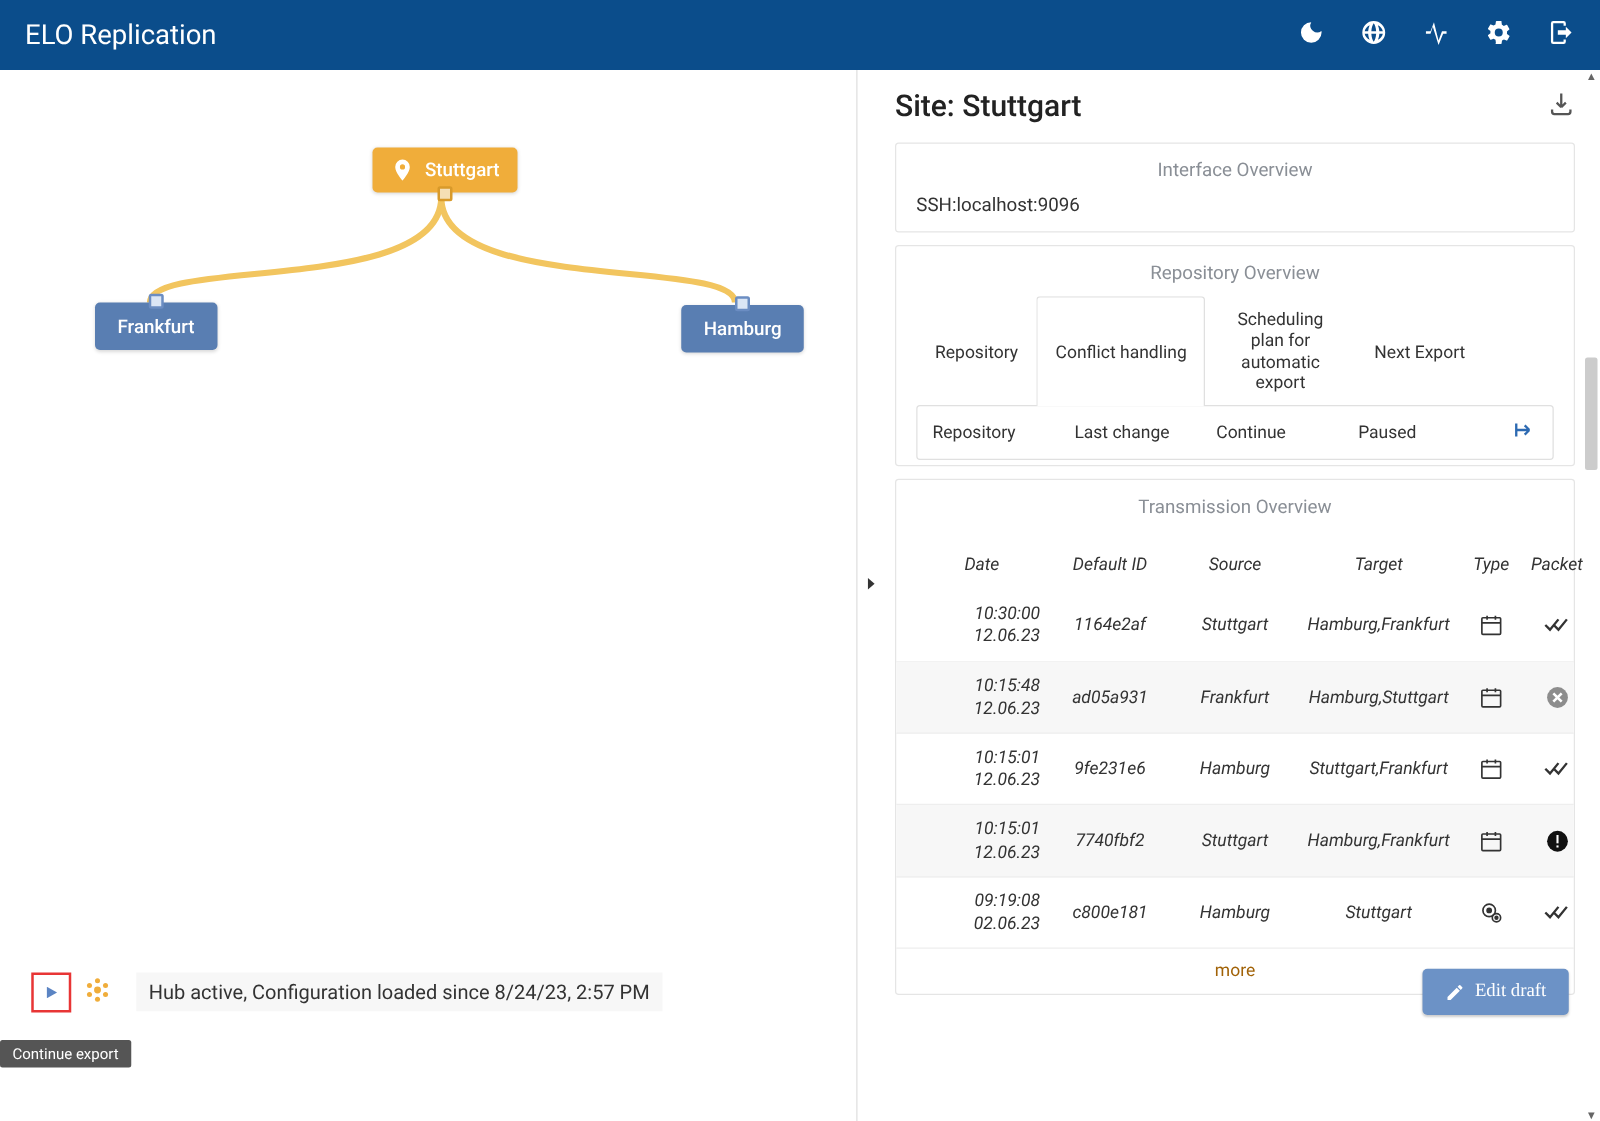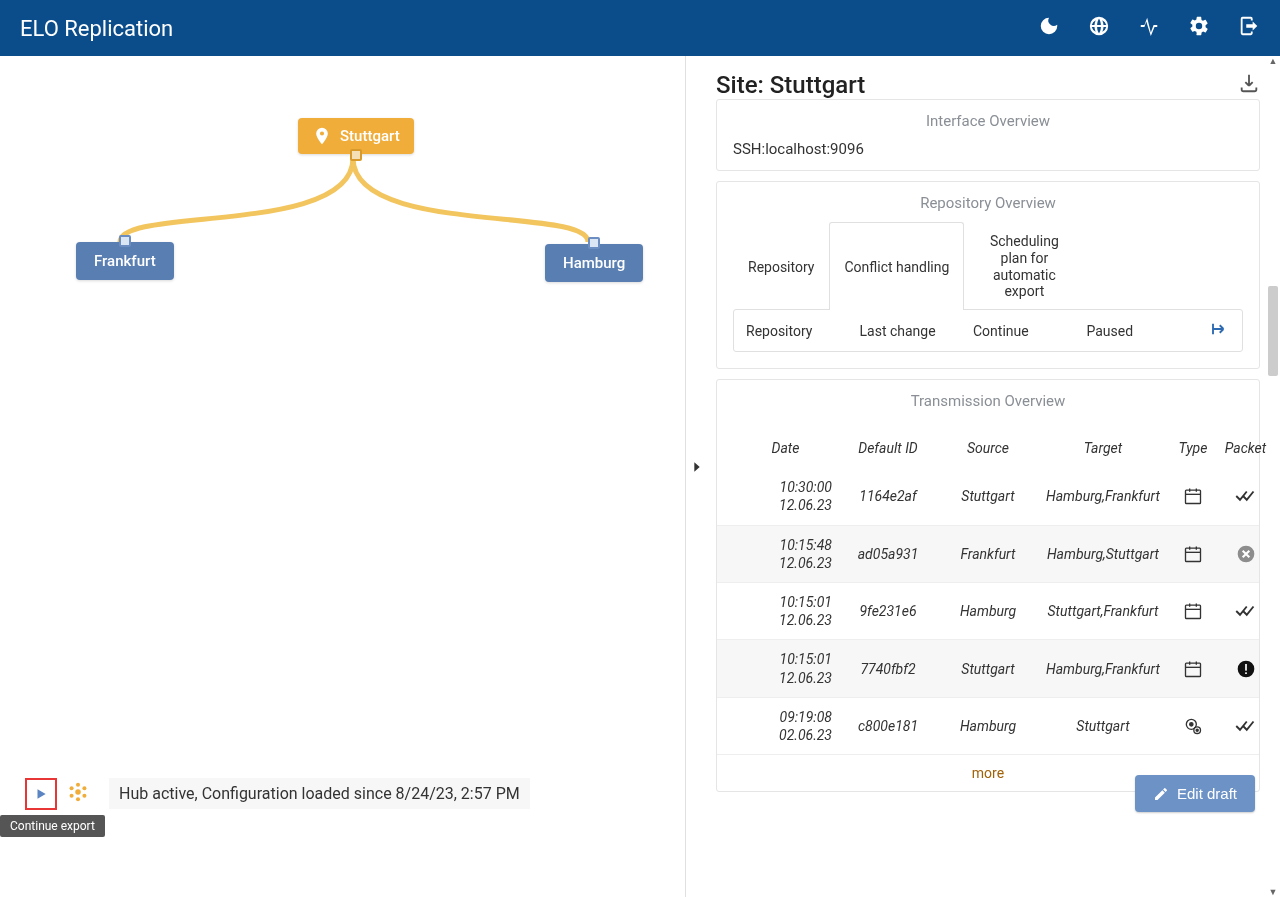--- a/index.html
+++ b/index.html
@@ -81,21 +81,21 @@
 
   
   .edges {
     position: absolute;
     top: 0; left: 0;
     width: 100%; height: 100%;
     pointer-events: none;
   }
 
   
-  .panel-title-row { display:flex; justify-content:space-between; align-items:center; }
+  .panel-title-row { display:flex; justify-content:space-between; align-items:center; margin-bottom: 15px;}
   .panel-title { font-size: 24px; font-weight: 500; color: #222; }
   .download-icon svg { stroke:#555; fill:none; cursor:pointer;}
 
   .section {
     border: 1px solid #e5e5e5;
     border-radius: 3px;
     padding: 12px 16px;
     margin-bottom: 10px;
   }
   .section-title { color: #8a8f96; font-size: 15px; margin-bottom: 10px; text-align: center; }
@@ -183,24 +183,25 @@
   .edit-btn {
     background:#6c92c6;
     color:#fff;
     border:none;
     border-radius:4px;
     padding: 10px 18px;
     font-size:15px;
     display:flex; align-items:center; gap:8px;
     cursor:pointer;
     box-shadow: 0 1px 2px rgba(0,0,0,0.2);
+    font-family: Liberation Serif, serif;
   }
   .tooltip {
     position:absolute;
-    bottom: 60px;
+    bottom: 43px;
     left: 0;
     background:#555;
     color:#fff;
     font-size:12px;
     padding: 4px 10px;
     border-radius:2px;
   }
 
   .arrow-right-icon svg{ stroke:#2d6ab2; stroke-width:2.5; fill:none; }
 </style>
@@ -266,26 +267,27 @@
             <path d="M12 3v12m0 0l-4-4m4 4l4-4M4 17v2a2 2 0 0 0 2 2h12a2 2 0 0 0 2-2v-2"></path>
           </svg>
       </span>
     </div>
 
     <div class="section">
       <div class="section-title">Interface Overview</div>
       <div class="section-content">SSH:localhost:9096</div>
     </div>
 
-    <div class="section" style="padding-bottom:16px;">
+    <div class="section" style="padding-bottom:4px;">
       <div class="section-title">Repository Overview</div>
       <div class="tabs">
         <div class="tab">Repository</div>
         <div class="tab active">Conflict handling</div>
         <div class="tab wide">Scheduling plan for automatic export</div>
+        <div class="tab">Next Export</div>
       </div>
       <div class="repo-table">
         <div>Repository</div>
         <div>Last change</div>
         <div>Continue</div>
         <div>Paused</div>
         <div class="icon-col arrow-right-icon">
           <svg width="22" height="18" viewBox="0 0 24 24">
               <path d="M4 5v14M4 12h14m0 0l-5-5m5 5l-5 5"></path>
             </svg>

